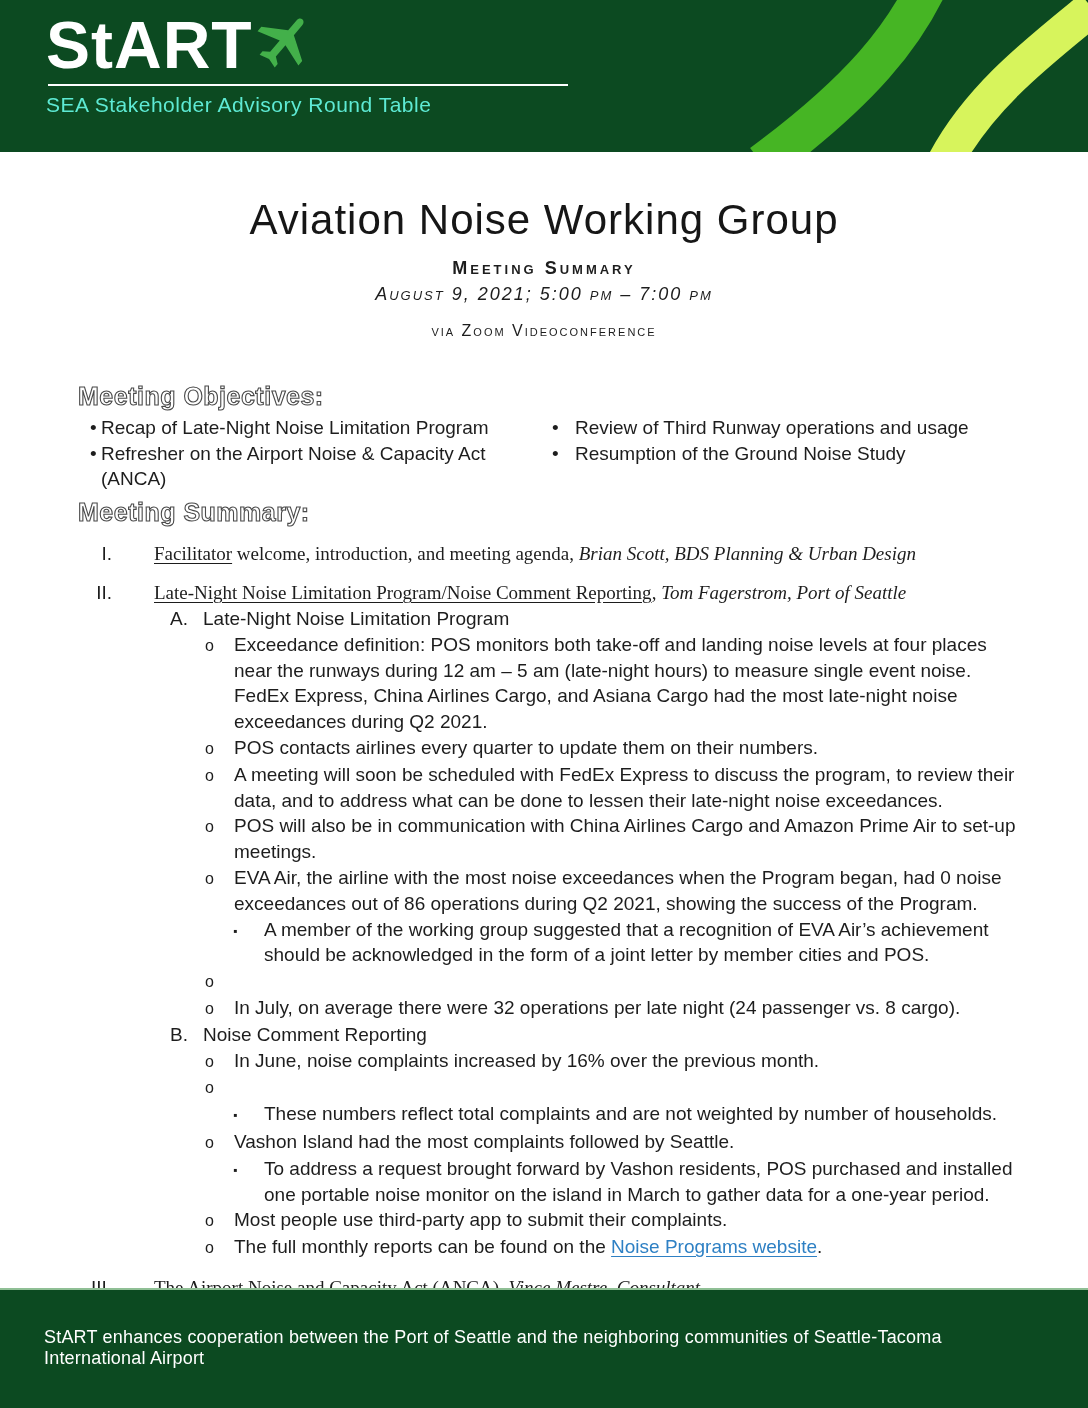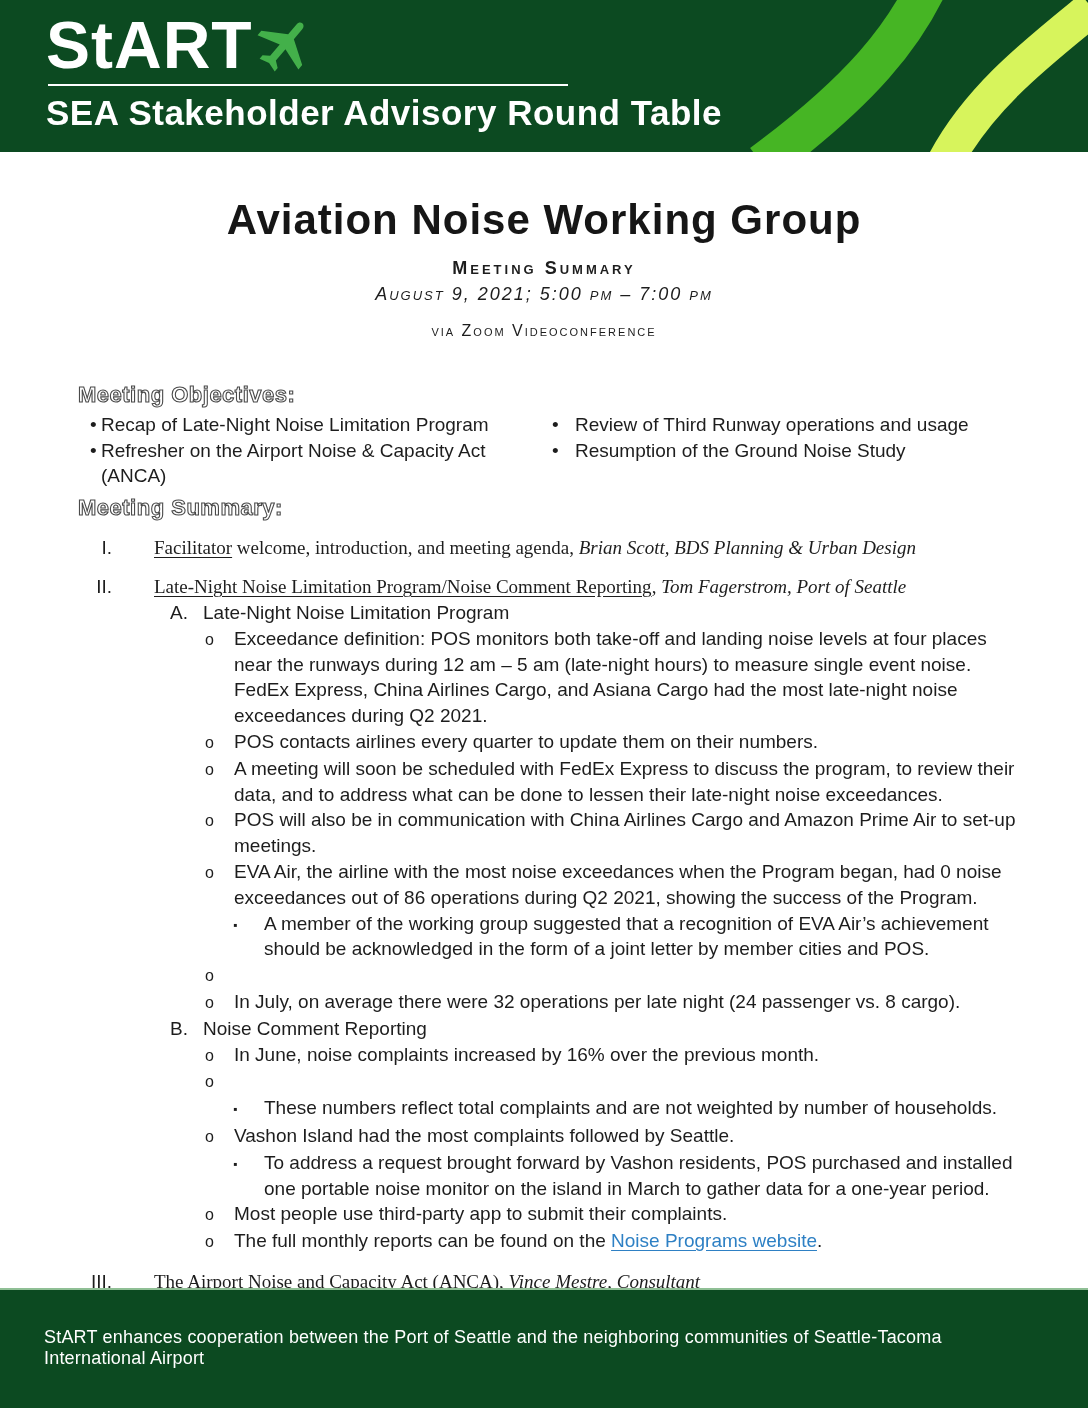--- a/index.html
+++ b/index.html
@@ -14,39 +14,39 @@
 
   
   .header {
     position: relative;
     height: 152px;
     background: #0c4a21;
     overflow: hidden;
   }
   .header svg.curves { position:absolute; top:0; right:0; }
   .logo { position:absolute; left:46px; top:12px; }
-  .logo-row { display:flex; align-items:flex-end; }
+  .logo-row { display:flex; align-items:center; }
   .logo-text {
     color:#ffffff; font-size:66px; font-weight:700; letter-spacing:1px; line-height:1.0;
   }
   .plane { width:64px; height:64px; transform: rotate(40deg); margin-top:-6px; }
   .logo-rule { width:520px; height:2px; background:#ffffff; margin:6px 0 7px 2px; }
-  .logo-tagline { color:#ffffff; font-size:35px; letter-spacing:0.5px;font-weight:bold; }
+  .logo-tagline { color:#5eead4; font-size:21px; letter-spacing:0.5px; }
 
   
   .title-block { text-align:center; margin-top:44px; }
-  .doc-title { font-size:42px; font-weight:700; letter-spacing:1px; color:#161616; }
+  .doc-title { font-size:42px; font-weight:400; letter-spacing:1px; color:#161616; }
   .sub1 { margin-top:14px; font-size:18px; font-weight:700; font-variant:small-caps; letter-spacing:3px; }
   .sub2 { margin-top:5px; font-size:18px; font-variant:small-caps; letter-spacing:2px;font-style:italic; }
   .sub3 { margin-top:17px; font-size:16px; font-variant:small-caps; letter-spacing:2px; }
 
   
   .content { margin: 0 70px 0 78px; }
   .outline-heading {
-    font-size:22px; font-weight:700; letter-spacing:0.5px;
+    font-size:25px; font-weight:700; letter-spacing:0.5px;
     color:#ffffff; -webkit-text-stroke:1.1px #4a4a4a;
   }
   .objectives { margin-top:42px; }
   .obj-columns { display:flex; margin-top:4px; }
   .obj-col-left { width:474px; }
   .obj-col-right { flex:1; }
   .b-item { display:flex; line-height:25.5px; font-size:19px; }
   .b-marker { flex:0 0 23px; text-align:left; padding-left:12px; font-size:19px; }
   .obj-col-right .b-marker { padding-left:0; flex:0 0 23px; }
   .b-text { flex:1; }

